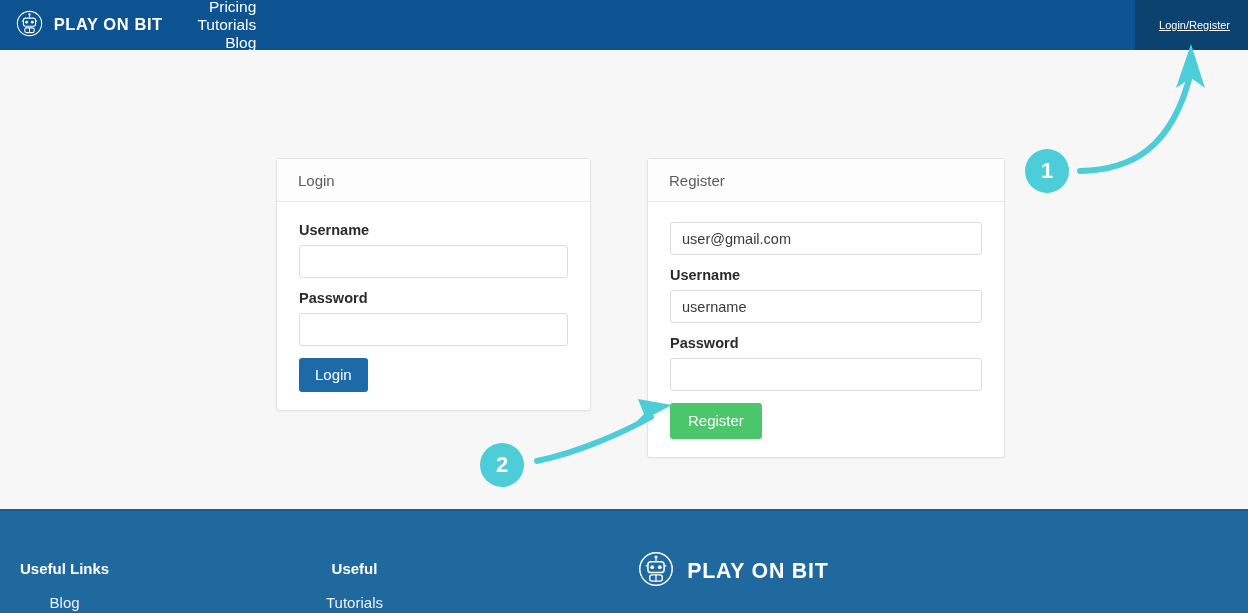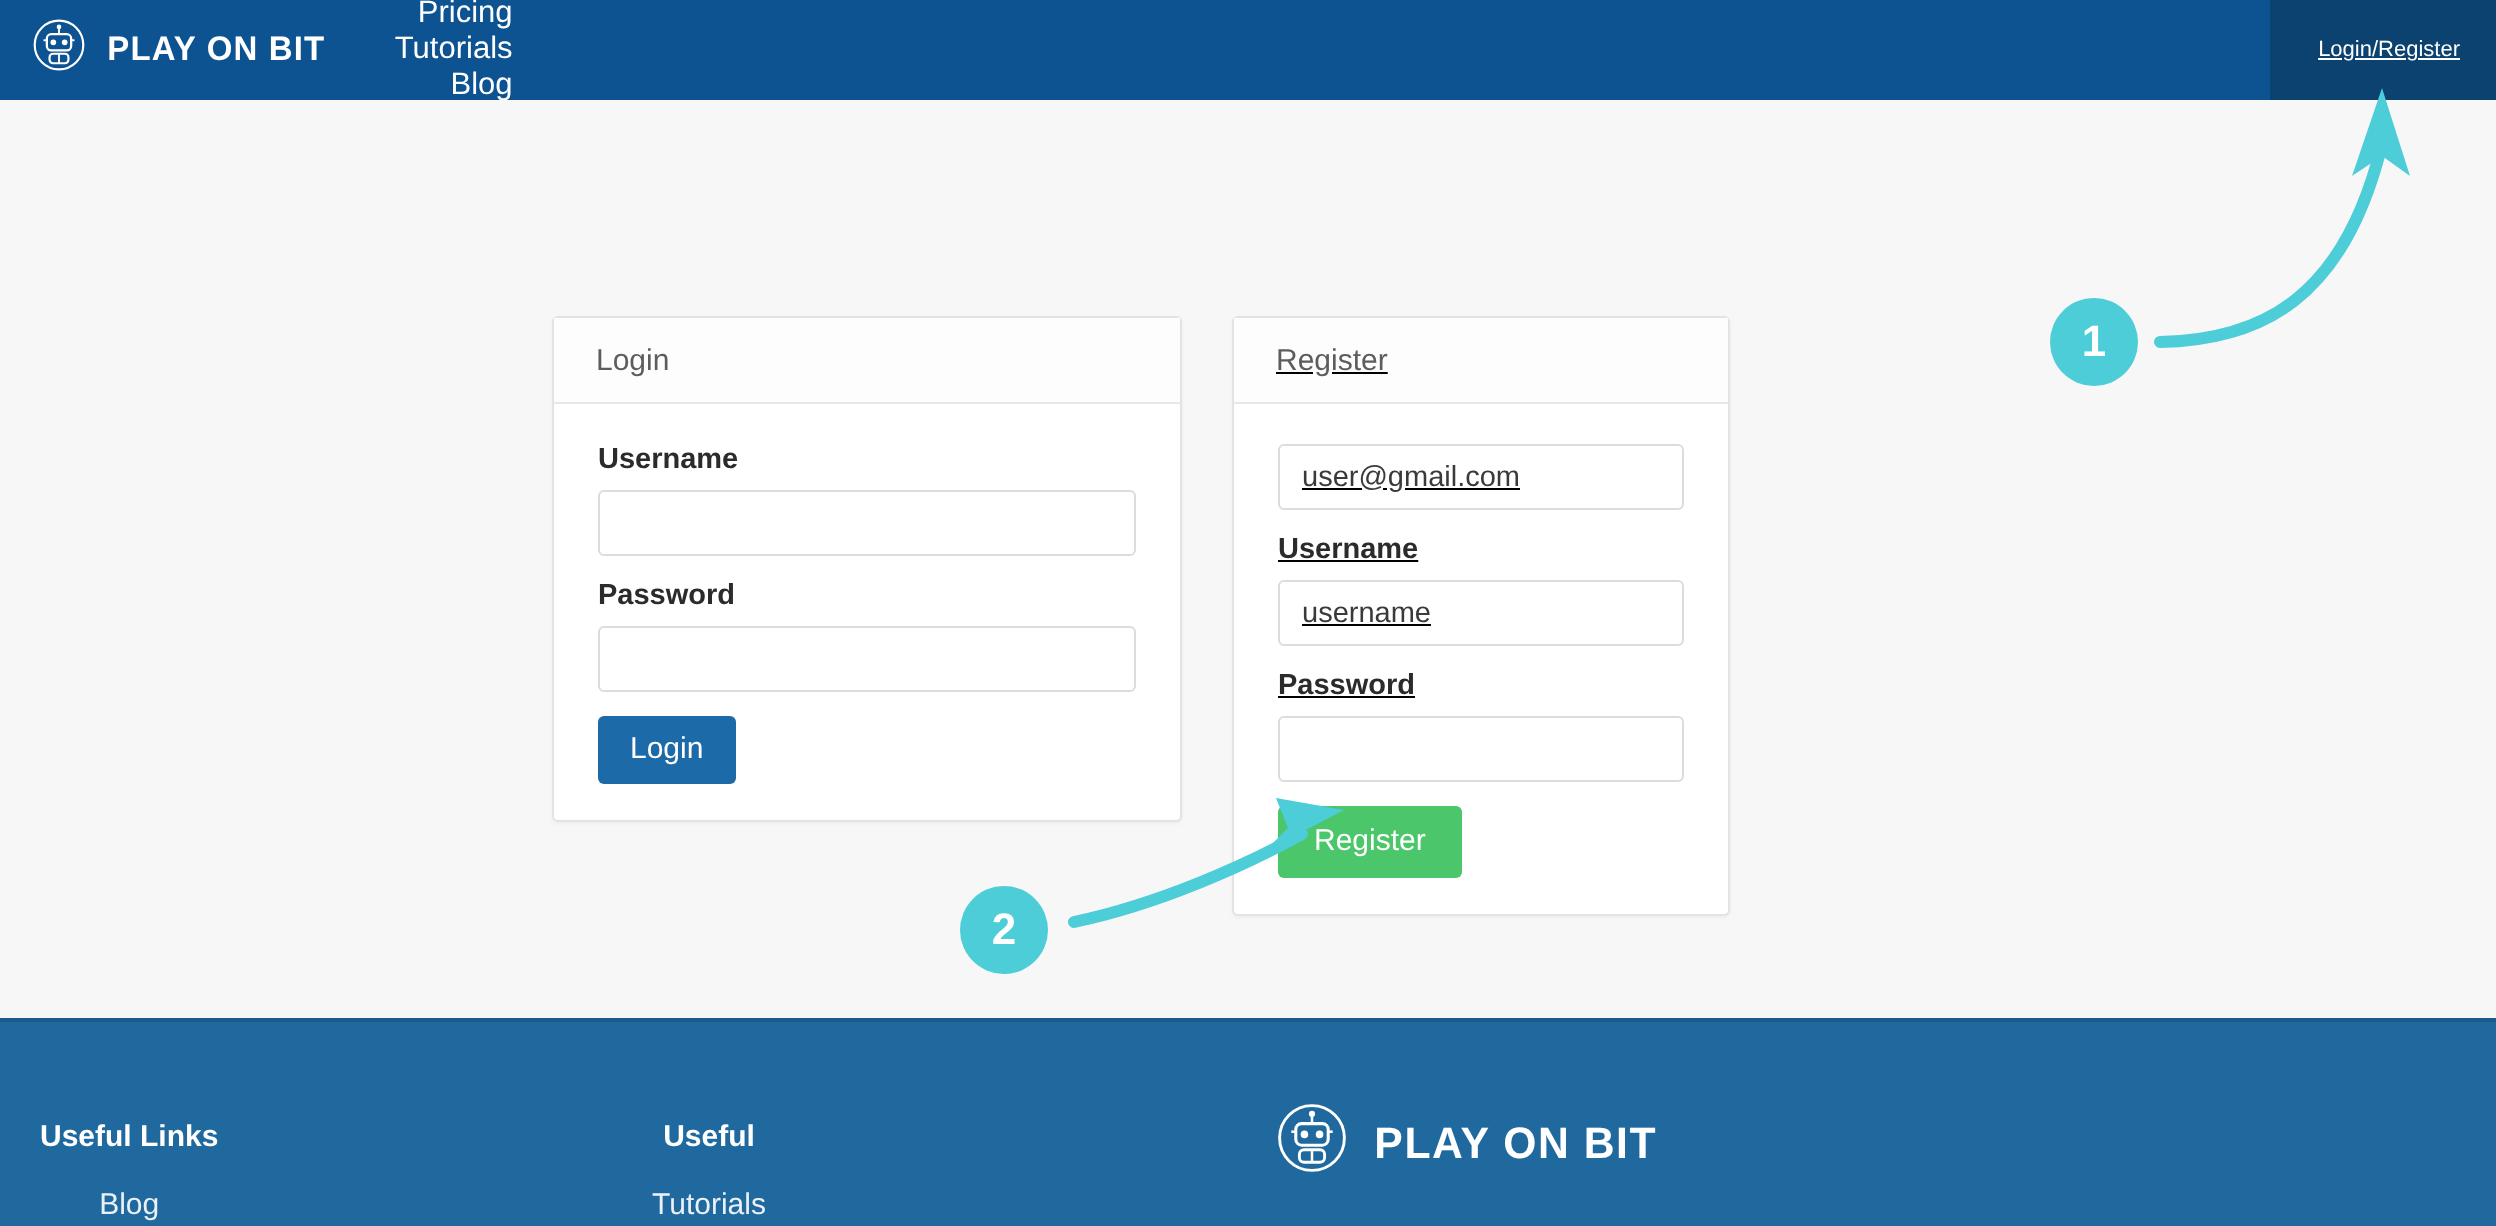--- a/index.html
+++ b/index.html
@@ -121,21 +121,21 @@
     cursor: pointer;
     padding: 0 16px;
     height: 34px;
     line-height: 34px;
   }
   .btn-login { background: #1d6aa8; }
   .btn-register { background: #4cc66a; height: 36px; line-height: 36px; padding: 0 18px; }
 
   
   #login-card    { left: 276px; top: 108px; width: 315px; }
-  #register-card { left: 616px; top: 108px; width: 249px; text-decoration: underline; }
+  #register-card { left: 647px; top: 108px; width: 358px; }
 
   
   .annot-layer {
     position: absolute; left: 0; top: 0;
     width: 1248px; height: 613px;
     pointer-events: none;
   }
   .num-circle {
     position: absolute;
     width: 44px; height: 44px;

